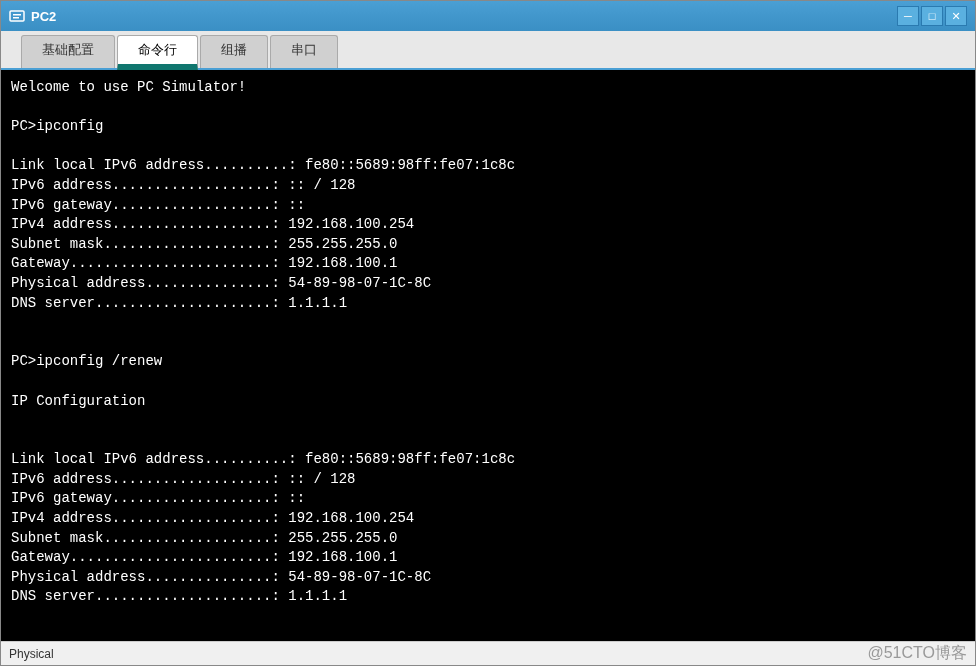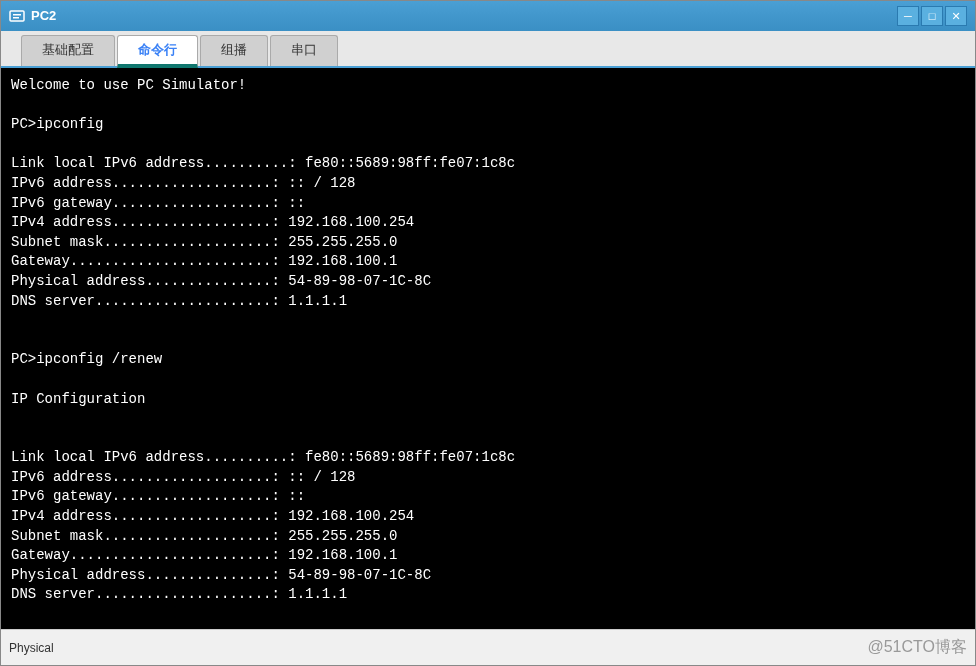--- a/index.html
+++ b/index.html
@@ -25,21 +25,21 @@
       height: 30px;
       display: flex;
       align-items: center;
       justify-content: space-between;
       padding: 0 8px;
       user-select: none;
     }
 
     .title-bar-left {
       display: flex;
-      align-items: flex-start;
+      align-items: center;
       gap: 6px;
     }
 
     .title-icon {
       width: 16px;
       height: 16px;
       display: flex;
       align-items: center;
       justify-content: center;
     }
@@ -92,24 +92,24 @@
       cursor: pointer;
       font-family: Arial, sans-serif;
       font-size: 13px;
       color: #333;
       border-radius: 3px 3px 0 0;
       user-select: none;
     }
 
     .tab.active {
       background: white;
-      border-bottom: 4px solid #0f766e;
+      border-bottom: 6px solid #0f766e;
       margin-bottom: -2px;
-      color: #3b82f6;
-      font-weight: bold;
+      color: #000000;
+      font-weight: normal;
     }
 
     .content-area {
       flex: 1;
       display: flex;
       flex-direction: column;
       overflow: hidden;
     }
 
     .terminal {
@@ -133,21 +133,21 @@
       background: #e0e0e0;
       border-left: 1px solid #ccc;
     }
 
     .terminal::-webkit-scrollbar-thumb {
       background: #a0a0a0;
       border: 1px solid #888;
     }
 
     .status-bar {
-      height: 36px;
+      height: 24px;
       background: #f0f0f0;
       border-top: 1px solid #ccc;
       display: flex;
       align-items: center;
       padding: 0 8px;
       font-family: Arial, sans-serif;
       font-size: 12px;
       color: #333;
       justify-content: space-between;
     }

